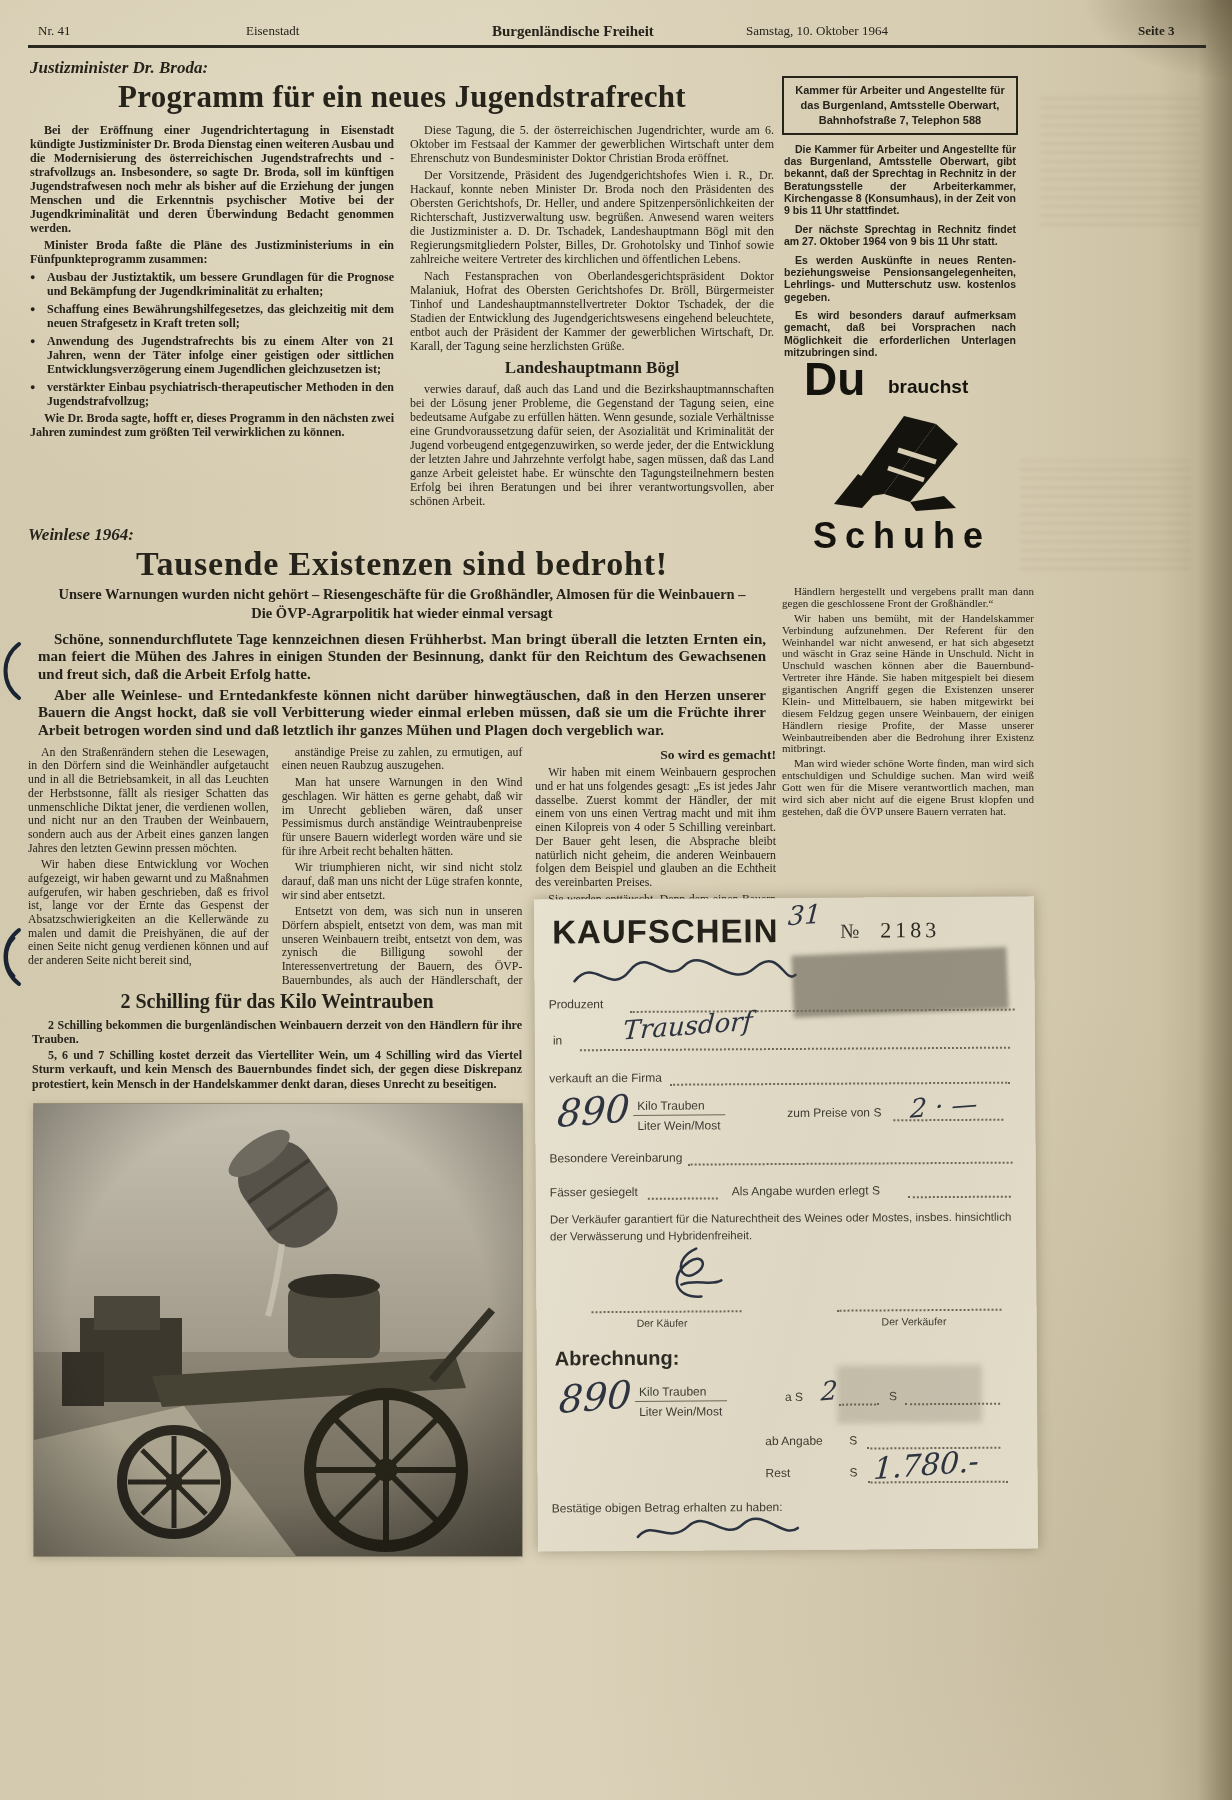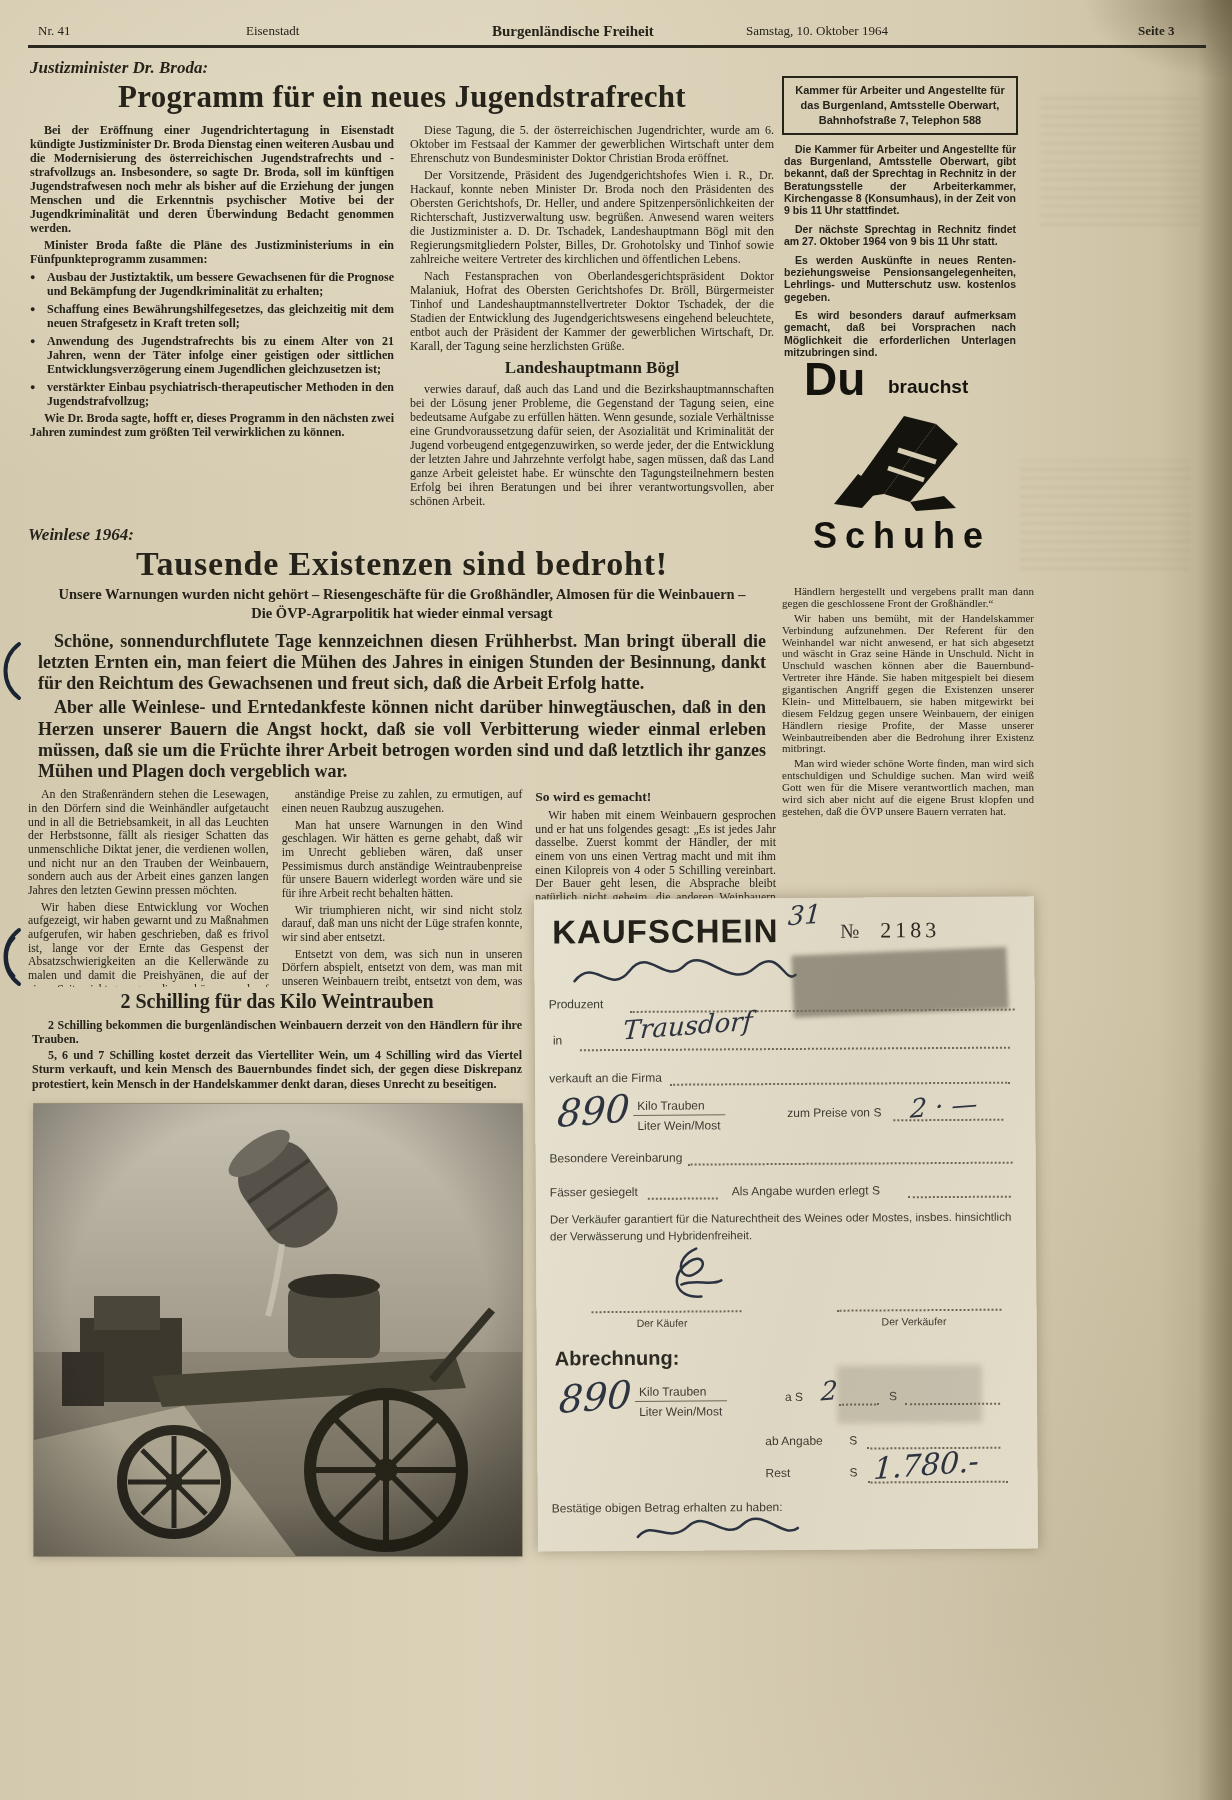--- a/index.html
+++ b/index.html
@@ -46,25 +46,25 @@
   .shoe-ad{position:absolute;left:798px;top:352px;width:208px;height:205px;font-family:"Liberation Sans",sans-serif;color:#15130e;}
   .ad-du{position:absolute;left:6px;top:0;font-size:46px;font-weight:bold;}
   .ad-brauchst{position:absolute;left:90px;top:24px;font-size:19px;font-weight:bold;}
   .ad-shoe{position:absolute;left:26px;top:52px;}
   .ad-schuhe{position:absolute;left:0;bottom:0;width:100%;text-align:center;font-size:36px;font-weight:bold;letter-spacing:8px;}
 
   
   .article2{position:absolute;left:28px;top:525px;width:748px;height:462px;overflow:hidden;}
   .headline2{font-size:34px;font-weight:bold;text-align:center;margin:2px 0 4px;line-height:1.0;letter-spacing:0.8px;}
   .subhead2{font-weight:bold;font-size:14.5px;text-align:center;line-height:1.3;margin:4px 28px 8px;}
-  .lead p{font-weight:bold;font-size:18px;line-height:1.18;text-align:justify;text-indent:16px;margin:0 10px 3px;}
+  .lead p{font-weight:bold;font-size:15px;line-height:1.18;text-align:justify;text-indent:16px;margin:0 10px 3px;}
   .cols3{display:flex;gap:13px;margin-top:6px;}
   .c3{flex:1;font-size:11.8px;line-height:1.16;text-align:justify;}
   .c3 p{margin:0 0 3px;text-indent:13px;}
-  .c3-head{text-align:left;font-weight:bold;font-size:13.5px;margin:1px 0 4px;}
+  .c3-head{text-align:right;font-weight:bold;font-size:13.5px;margin:1px 0 4px;}
 
   .colR{position:absolute;left:782px;top:586px;width:252px;height:312px;overflow:hidden;
     font-size:11px;line-height:1.08;text-align:justify;}
   .colR p{margin:0 0 3px;text-indent:12px;}
 
   
   .article3{position:absolute;left:28px;top:990px;width:498px;height:112px;overflow:hidden;}
   .headline3{font-size:20px;font-weight:bold;text-align:center;margin:0 0 5px;}
   .article3 p{font-weight:bold;font-size:12px;line-height:1.18;text-align:justify;text-indent:16px;margin:0 4px 2px;}
 
@@ -114,21 +114,21 @@
   <span class="mh mh-page">Seite 3</span>
   <div class="masthead-rule"></div>
 
   <section class="article1">
     <div class="kicker">Justizminister Dr. Broda:</div>
     <h1 class="headline1">Programm für ein neues Jugendstrafrecht</h1>
     <div class="cols">
       <div class="col col-bold">
         <p>Bei der Eröffnung einer Jugendrichtertagung in Eisenstadt kündigte Justizminister Dr. Broda Dienstag einen weiteren Ausbau und die Modernisierung des österreichischen Jugendstrafrechts und -strafvollzugs an. Insbesondere, so sagte Dr. Broda, soll im künftigen Jugendstrafwesen noch mehr als bisher auf die Erziehung der jungen Menschen und die Erkenntnis psychischer Motive bei der Jugendkriminalität und deren Überwindung Bedacht genommen werden.</p>
         <p>Minister Broda faßte die Pläne des Justizministeriums in ein Fünfpunkteprogramm zusammen:</p>
-        <div class="bullet">Ausbau der Justiztaktik, um bessere Gewachsenen für die Prognose und Bekämpfung der Jugendkriminalität zu erhalten;</div>
+        <div class="bullet">Ausbau der Justiztaktik, um bessere Grundlagen für die Prognose und Bekämpfung der Jugendkriminalität zu erhalten;</div>
         <div class="bullet">Schaffung eines Bewährungshilfegesetzes, das gleichzeitig mit dem neuen Strafgesetz in Kraft treten soll;</div>
         <div class="bullet">Anwendung des Jugendstrafrechts bis zu einem Alter von 21 Jahren, wenn der Täter infolge einer geistigen oder sittlichen Entwicklungsverzögerung einem Jugendlichen gleichzusetzen ist;</div>
         <div class="bullet">verstärkter Einbau psychiatrisch-therapeutischer Methoden in den Jugendstrafvollzug;</div>
         <p>Wie Dr. Broda sagte, hofft er, dieses Programm in den nächsten zwei Jahren zumindest zum größten Teil verwirklichen zu können.</p>
       </div>
       <div class="col">
         <p>Diese Tagung, die 5. der österreichischen Jugendrichter, wurde am 6. Oktober im Festsaal der Kammer der gewerblichen Wirtschaft unter dem Ehrenschutz von Bundesminister Doktor Christian Broda eröffnet.</p>
         <p>Der Vorsitzende, Präsident des Jugendgerichtshofes Wien i. R., Dr. Hackauf, konnte neben Minister Dr. Broda noch den Präsidenten des Obersten Gerichtshofs, Dr. Heller, und andere Spitzenpersönlichkeiten der Richterschaft, Justizverwaltung usw. begrüßen. Anwesend waren weiters die Justizminister a. D. Dr. Tschadek, Landeshauptmann Bögl mit den Regierungsmitgliedern Polster, Billes, Dr. Grohotolsky und Tinhof sowie zahlreiche weitere Vertreter des kirchlichen und öffentlichen Lebens.</p>
         <p>Nach Festansprachen von Oberlandesgerichtspräsident Doktor Malaniuk, Hofrat des Obersten Gerichtshofes Dr. Bröll, Bürgermeister Tinhof und Landeshauptmannstellvertreter Doktor Tschadek, der die Stadien der Entwicklung des Jugendgerichtswesens eingehend beleuchtete, entbot auch der Präsident der Kammer der gewerblichen Wirtschaft, Dr. Karall, der Tagung seine herzlichsten Grüße.</p>
         <div class="crosshead">Landeshauptmann Bögl</div>

